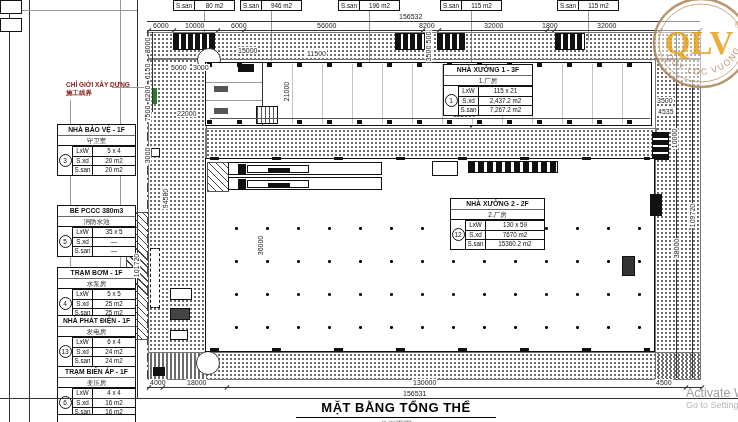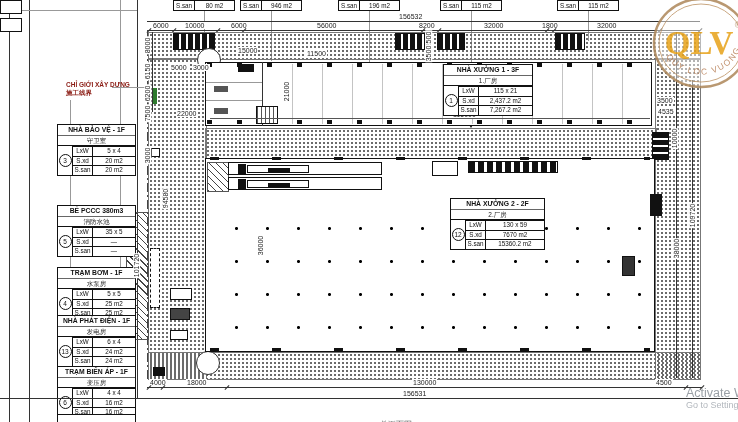--- a/index.html
+++ b/index.html
@@ -322,20 +322,21 @@
   <div class="dim" style="left:412px;top:379px;">130000</div>
   <div class="dim" style="left:655px;top:379px;">4500</div>
   <div class="tick" style="left:146px;top:387px;"></div>
   <div class="tick" style="left:160px;top:387px;"></div>
   <div class="tick" style="left:224px;top:387px;"></div>
   <div class="tick" style="left:683px;top:387px;"></div>
   <div class="tick" style="left:699px;top:387px;"></div>
   <div class="dim" style="left:402px;top:390px;">156531</div>
 
   <div class="hl" style="left:0;top:398px;width:738px;"></div>
+  <div class="title-vi">MẶT BẰNG TỔNG THỂ</div>
   <div class="title-cn">总平面图</div>
 
   <div class="act1">Activate W</div>
   <div class="act2">Go to Settings</div>
 
   <div class="logo">
     <svg width="112" height="112" viewBox="0 0 112 112">
       <ellipse cx="56" cy="55" rx="47" ry="44" fill="rgba(255,255,255,0.55)" stroke="#b08a5e" stroke-width="2.5"></ellipse>
       <ellipse cx="56" cy="55" rx="42" ry="39" fill="none" stroke="#c29b70" stroke-width="1"></ellipse>
       <text x="54" y="66" text-anchor="middle" font-family="Liberation Serif, serif" font-weight="bold" font-size="33" fill="#e8a51f">QLV</text>

